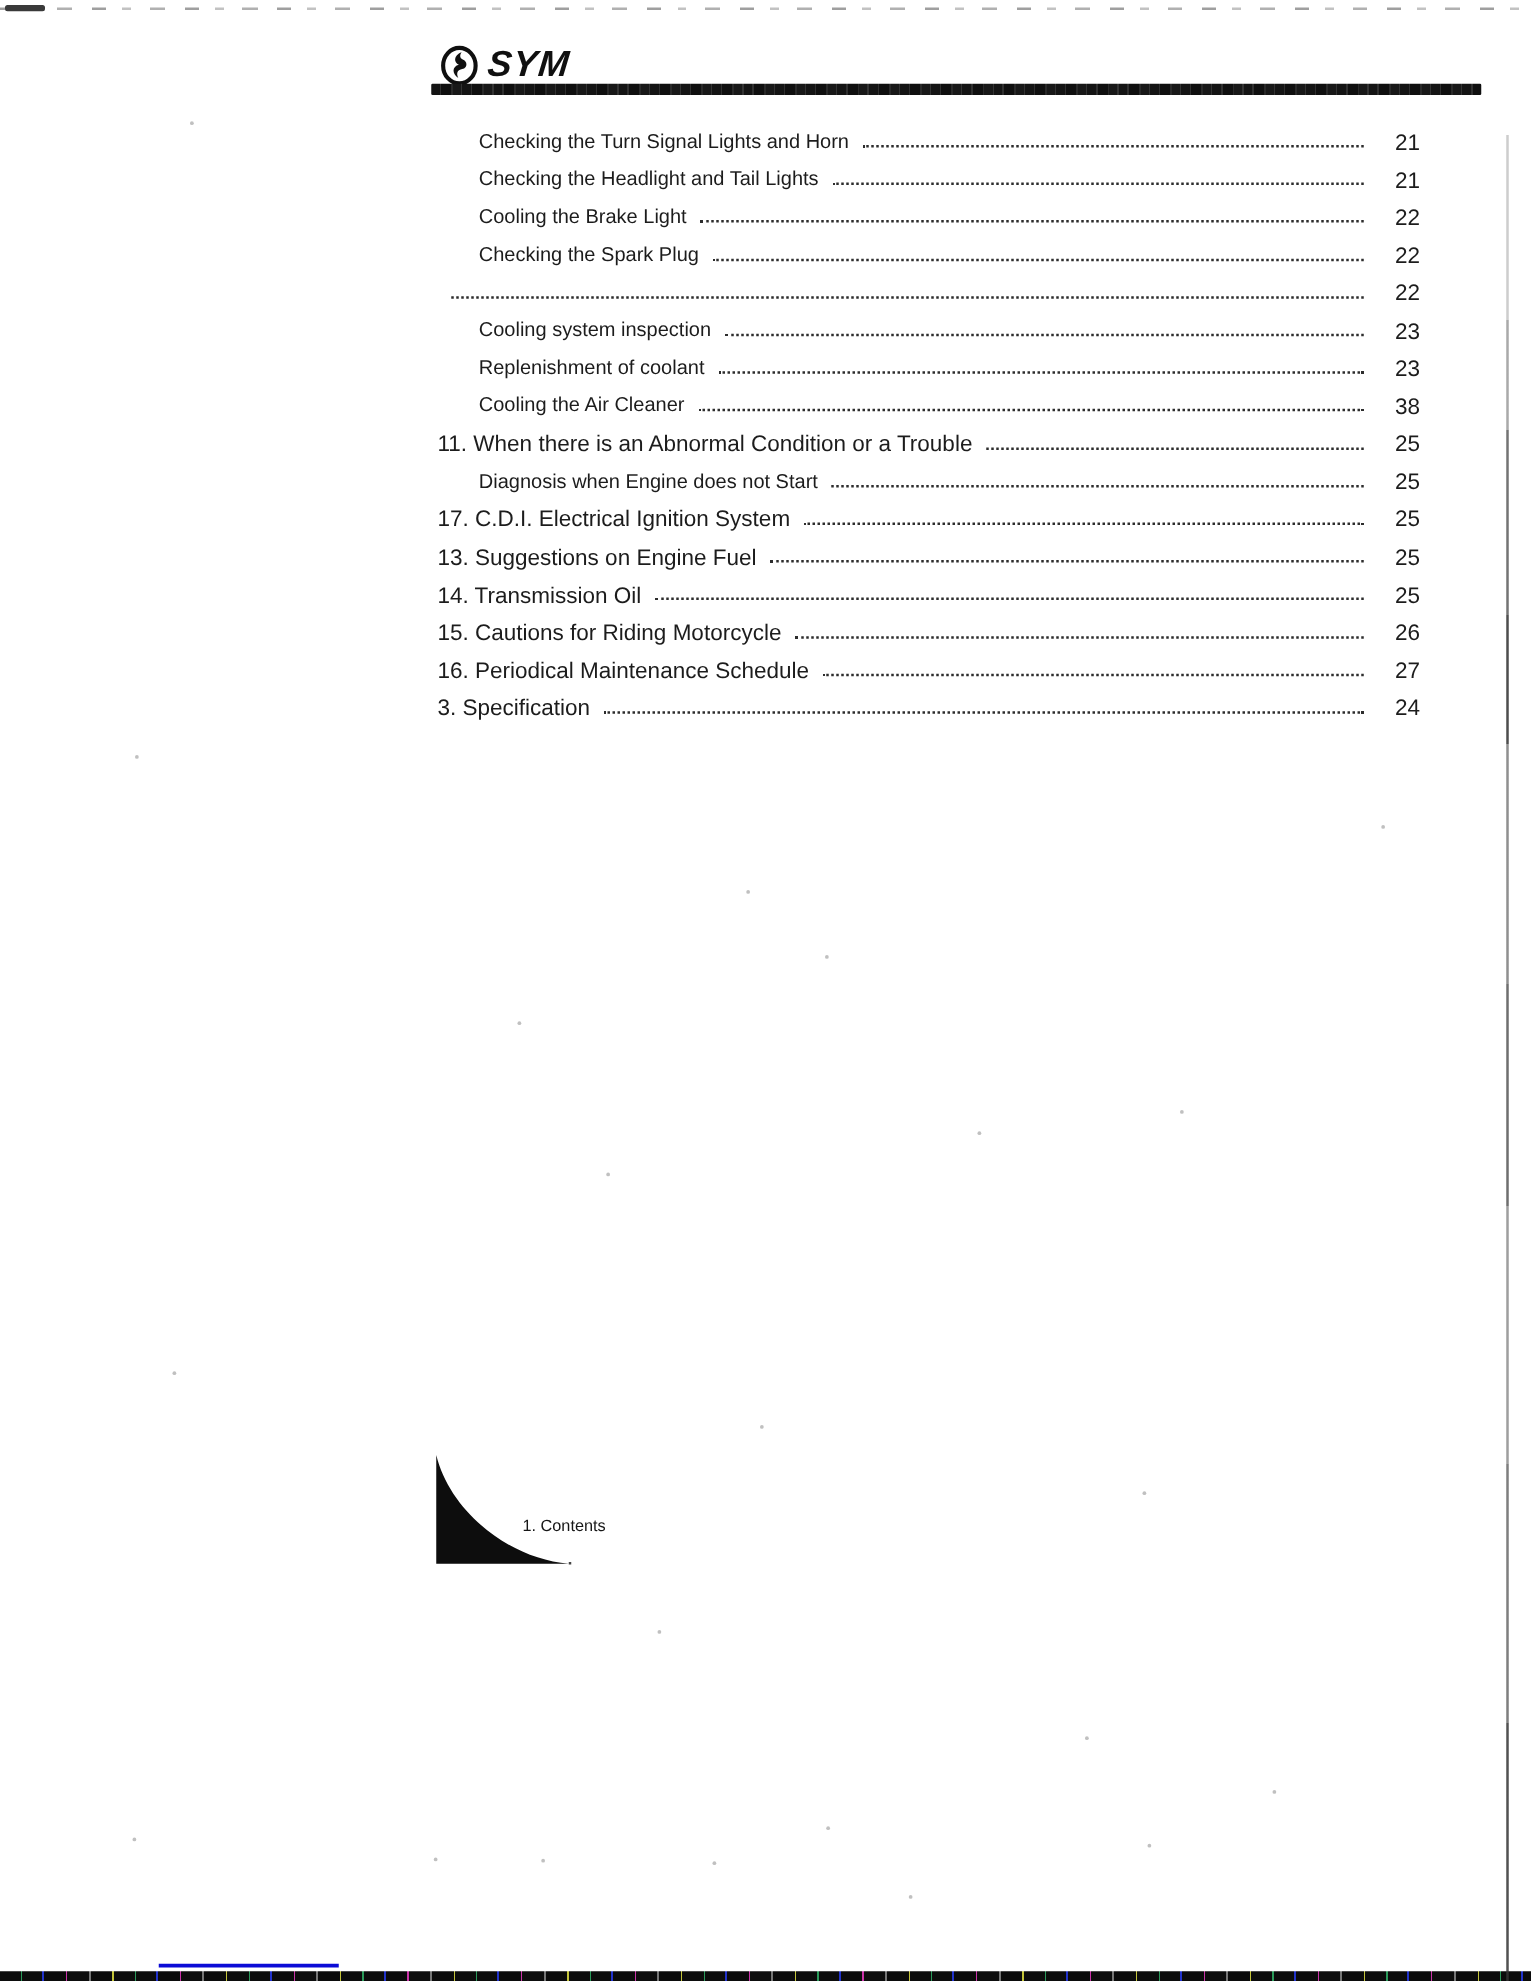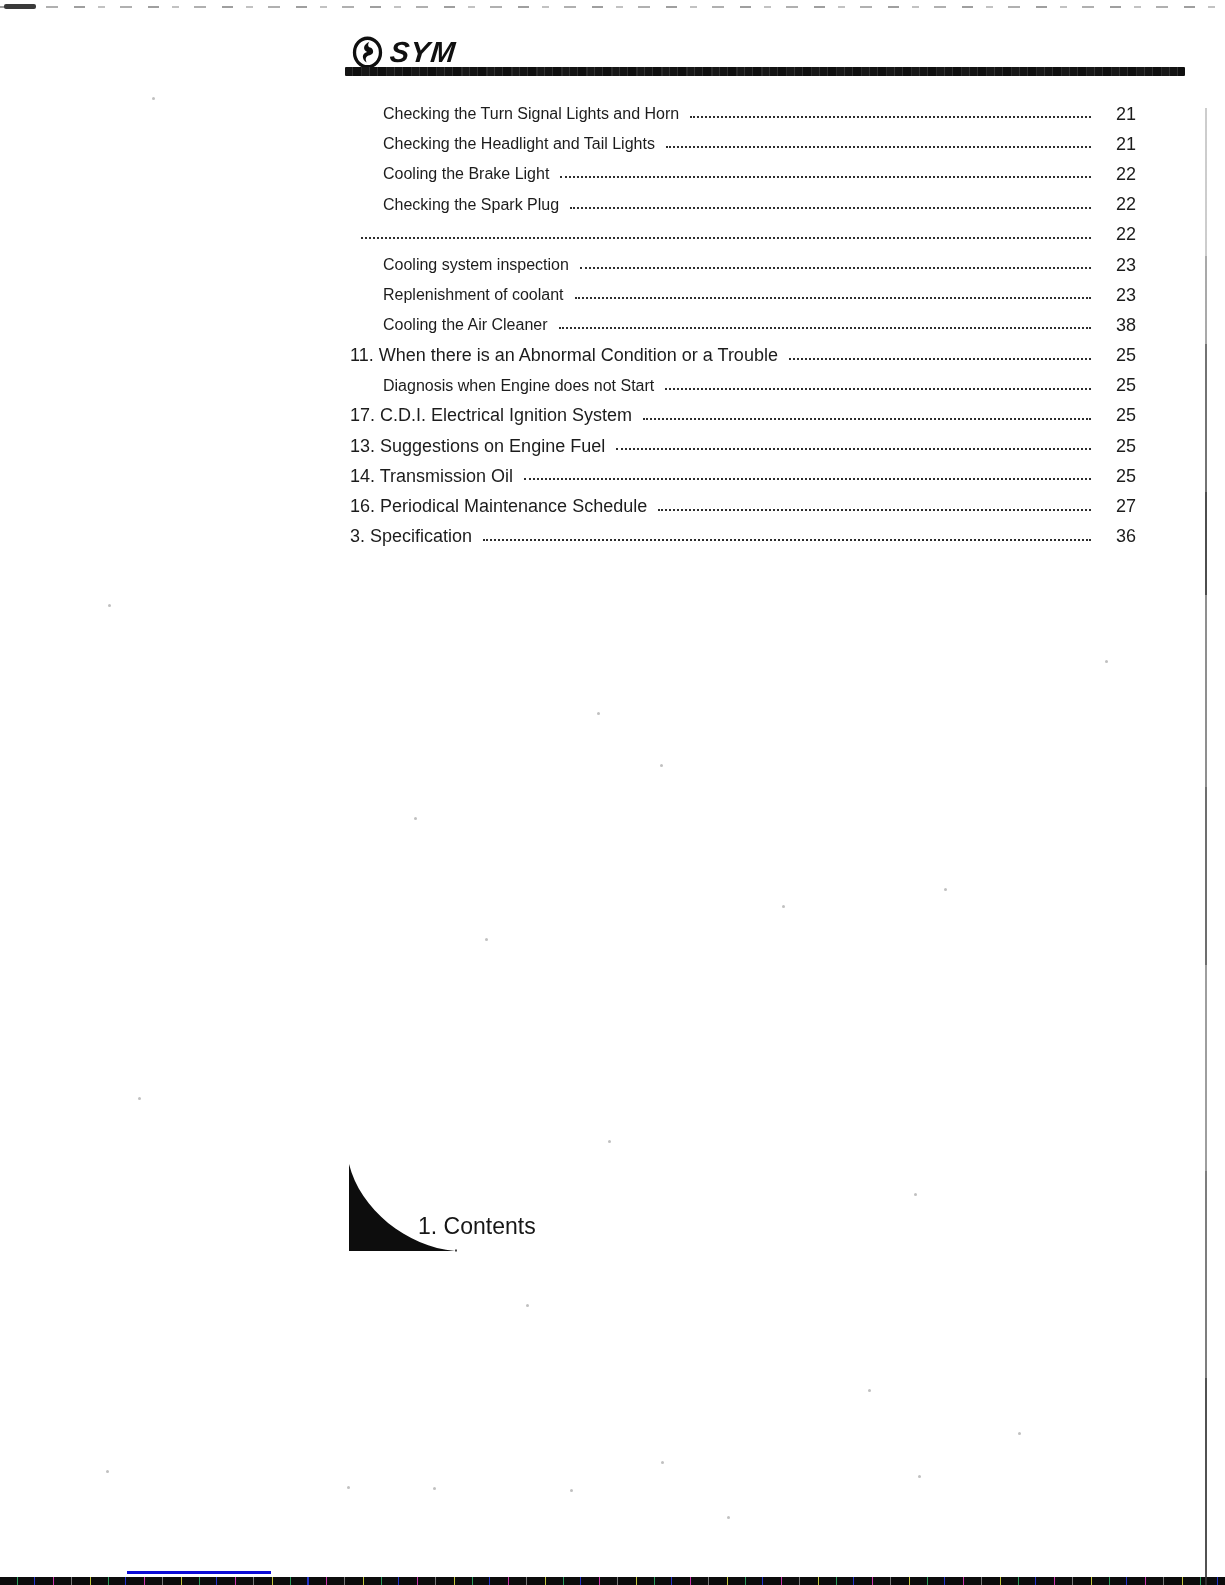--- a/index.html
+++ b/index.html
@@ -61,21 +61,21 @@
     margin:0 9px 0 11px;
     transform:translateY(3px);
   }
   .pagenum{
     flex:0 0 36px;text-align:right;font-size:18px;
   }
   
   .footer-curve{position:absolute;left:347px;top:1162px;}
   .footer-label{
     position:absolute;left:418px;top:1213px;
-    font-size:23px;color:#161616;
+    font-size:13px;color:#161616;
   }
   
   .blue-line{
     position:absolute;left:127px;top:1571px;width:144px;height:3px;
     background:var(--blue,#0b0bd6);
   }
   .bottom-strip{
     position:absolute;left:0;top:1577px;width:100%;height:8px;
     background:repeating-linear-gradient(90deg,
       #0c0c0c 0 17px, #2a9a5a 17px 18px,
@@ -177,28 +177,33 @@
       <span class="label">13. Suggestions on Engine Fuel</span>
       <span class="leader"></span>
       <span class="pagenum">25</span>
     </div>
       <div class="toc-row main">
       <span class="label">14. Transmission Oil</span>
       <span class="leader"></span>
       <span class="pagenum">25</span>
     </div>
       <div class="toc-row main">
+      <span class="label">15. Cautions for Riding Motorcycle</span>
+      <span class="leader"></span>
+      <span class="pagenum">26</span>
+    </div>
+      <div class="toc-row main">
       <span class="label">16. Periodical Maintenance Schedule</span>
       <span class="leader"></span>
       <span class="pagenum">27</span>
     </div>
       <div class="toc-row main">
       <span class="label">3. Specification</span>
       <span class="leader"></span>
-      <span class="pagenum">36</span>
+      <span class="pagenum">24</span>
     </div>
     </div>
 
   <svg class="footer-curve" width="112" height="92" viewBox="0 0 112 92">
     <path d="M2 2 L2 89 L108 89 C60 85 13 47 2 2 Z" fill="#0d0d0d"></path>
     <path d="M108 88.5 L118 88.5" stroke="#444" stroke-width="2" stroke-dasharray="2 3"></path>
   </svg>
   <div class="footer-label">1. Contents</div>
 
   <div class="blue-line"></div>

